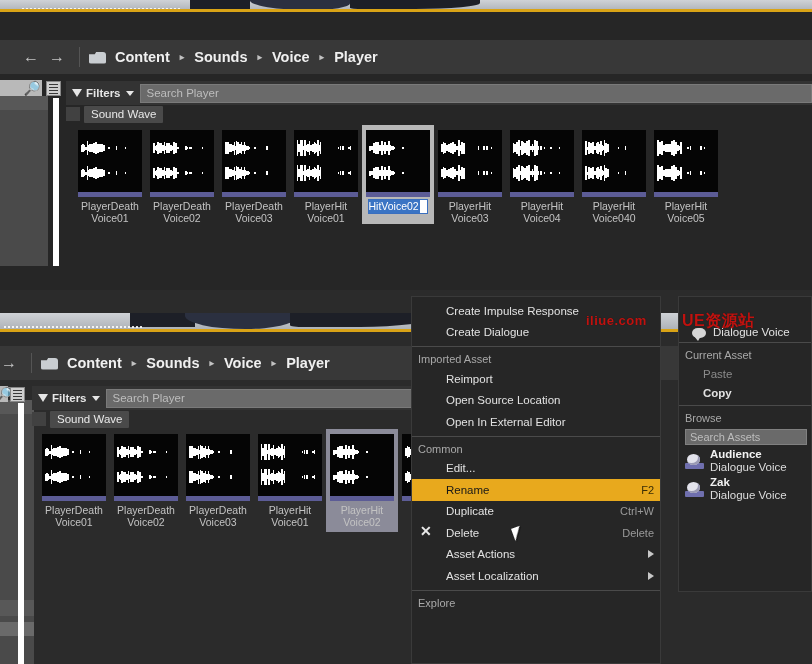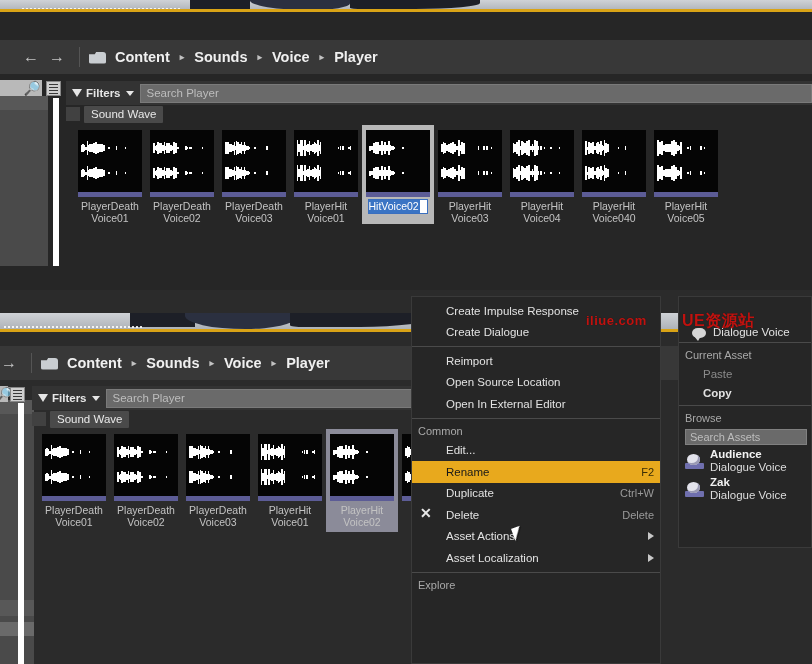--- a/index.html
+++ b/index.html
@@ -1239,20 +1239,21 @@
   <div class="ctxmenu" style="left:411px;top:296px;width:250px;height:368px;">
     <div style="padding-top:3px;">
       <div class="ctx-item indent">
         <span class="lbl">Create Impulse Response</span>
       </div>
       <div class="ctx-item indent">
         <span class="lbl">Create Dialogue</span>
       </div>
     </div>
     <div class="ctx-sep"></div>
+    <div class="ctx-head">Imported Asset</div>
     <div class="ctx-item">
       <span class="mi-ico"><span class="ico-reimport"></span></span>
       <span class="lbl">Reimport</span>
     </div>
     <div class="ctx-item">
       <span class="mi-ico"><span class="ico-folderblue"></span></span>
       <span class="lbl">Open Source Location</span>
     </div>
     <div class="ctx-item">
       <span class="mi-ico"><span class="ico-folderblue2"></span></span>
@@ -1286,21 +1287,21 @@
     </div>
     <div class="ctx-item">
       <span class="mi-ico"><span class="ico-globe"></span></span>
       <span class="lbl">Asset Localization</span>
       <span class="submenu-arrow"></span>
     </div>
     <div class="ctx-sep"></div>
     <div class="ctx-head">Explore</div>
   </div>
 
-  <div class="rightcol" style="left:678px;top:296px;width:134px;height:252px;">
+  <div class="rightcol" style="left:678px;top:296px;width:134px;height:296px;">
     <div style="height:28px;"></div>
     <div class="rc-asset" style="padding-left:12px;">
       <span class="ico-bubble"></span>
       <span style="margin-left:7px;">Dialogue Voice</span>
     </div>
     <div class="ctx-sep"></div>
     <div class="ctx-head">Current Asset</div>
     <div class="rc-item dimtxt">Paste</div>
     <div class="rc-item bold">Copy</div>
     <div class="ctx-sep"></div>

